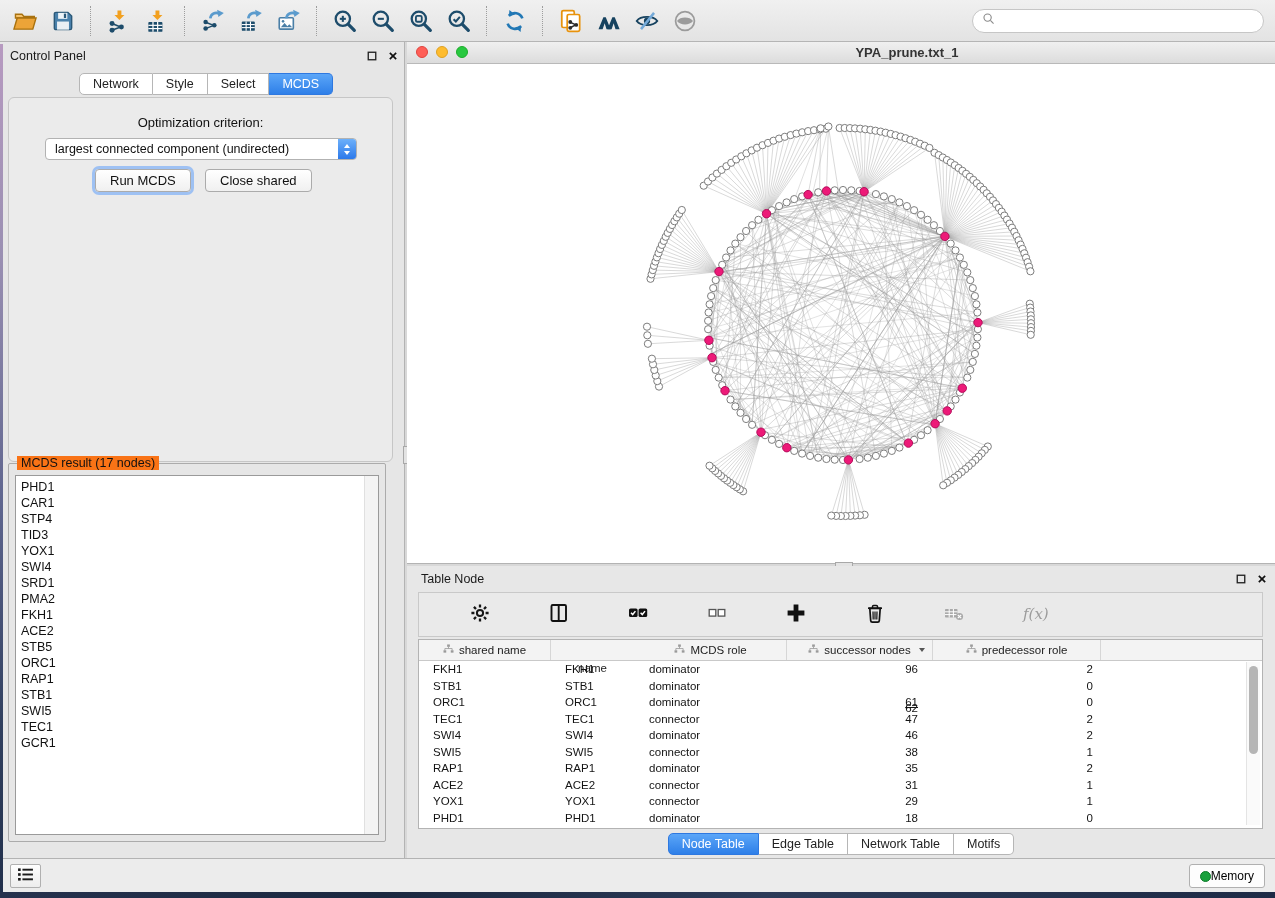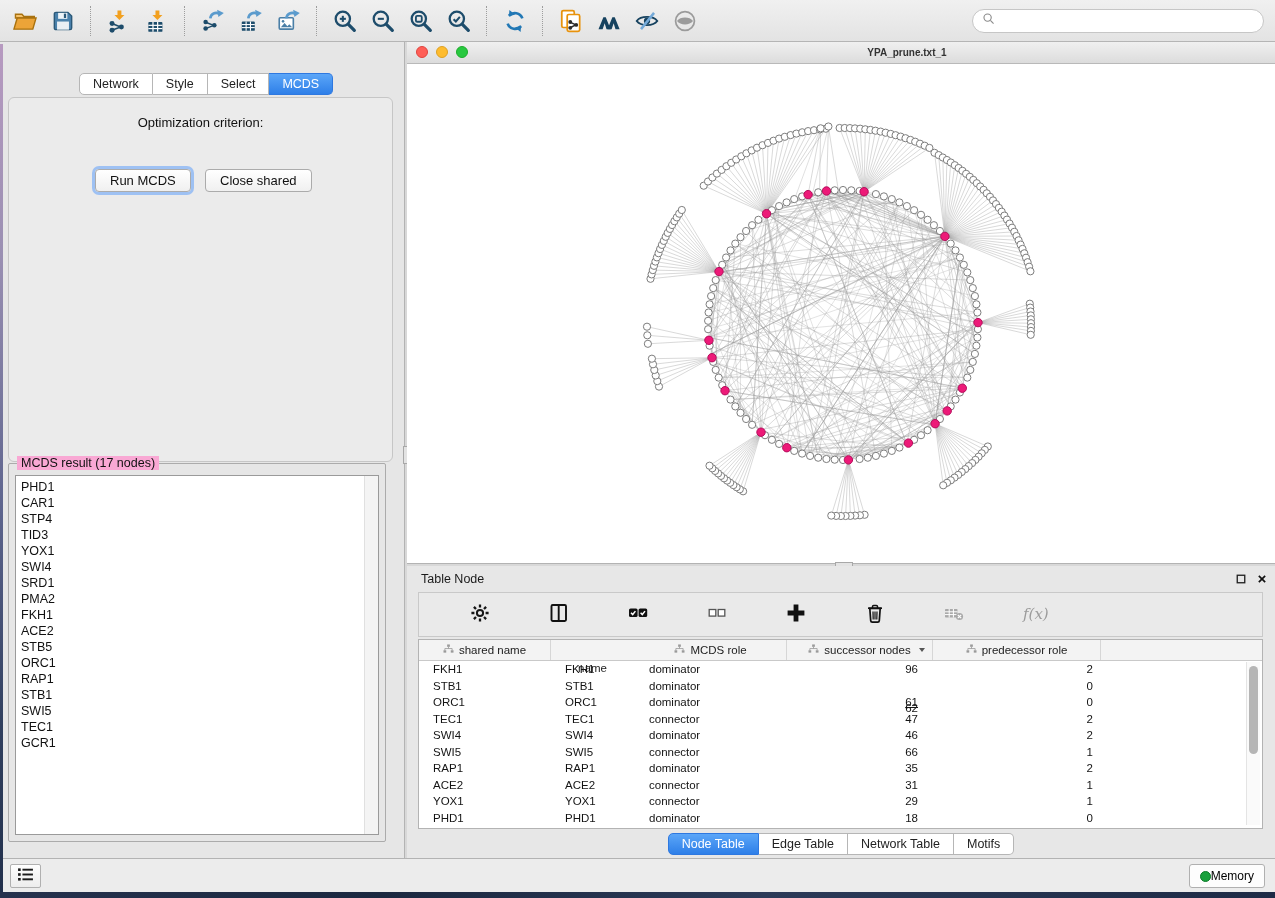--- a/index.html
+++ b/index.html
@@ -35,34 +35,34 @@
   .criterion-text{flex:1;font-size:12.5px;padding-left:9px;white-space:nowrap;overflow:hidden;}
   .select-stepper{width:18px;align-self:stretch;border-radius:0 3px 3px 0;background:linear-gradient(#6db0fa,#2c79ea);
     display:flex;flex-direction:column;align-items:center;justify-content:center;gap:3px;}
   .tri-up{width:0;height:0;border-left:3.5px solid transparent;border-right:3.5px solid transparent;border-bottom:4.5px solid #fff;}
   .tri-down{width:0;height:0;border-left:3.5px solid transparent;border-right:3.5px solid transparent;border-top:4.5px solid #fff;}
   .mac-btn{background:linear-gradient(#ffffff,#f0f0f0);border:1px solid #ababab;border-radius:4px;font-size:13px;height:23px;
     padding:0 14px;font-family:"Liberation Sans",sans-serif;color:#111;cursor:default;}
   .run-btn{position:absolute;left:86px;top:71px;box-shadow:0 0 0 3px rgba(106,165,248,.6);}
   .closep-btn{position:absolute;left:196px;top:71px;}
   .mcds-group{position:absolute;left:8px;top:421px;width:376px;height:377px;border:1px solid #ababab;border-radius:2px;}
-  .mcds-legend{position:absolute;left:8px;top:-8px;background:#f9a8d4;padding:0 4px;font-size:12.5px;}
+  .mcds-legend{position:absolute;left:8px;top:-8px;background:#f97316;padding:0 4px;font-size:12.5px;}
   .mcds-listbox{position:absolute;left:6px;right:6px;top:11px;bottom:6px;background:#fff;border:1px solid #9a9a9a;overflow:hidden;}
   .mcds-scroll{position:absolute;right:0;top:0;bottom:0;width:13px;background:#f4f4f4;border-left:1px solid #e0e0e0;}
   .mcds-items{position:absolute;left:5px;top:3px;font-size:12.5px;line-height:16px;}
   
   .v-divider{position:absolute;left:404px;top:42px;width:3px;bottom:40px;background:#d8d8d8;border-left:1px solid #b3b3b3;border-right:1px solid #b3b3b3;box-sizing:content-box;}
   .v-handle{position:absolute;left:-2px;top:404px;width:7px;height:16px;background:#e3e3e3;border:1px solid #a8a8a8;}
   .h-divider{position:absolute;left:407px;right:0;top:563px;height:3px;background:#d8d8d8;border-top:1px solid #b3b3b3;border-bottom:1px solid #b3b3b3;box-sizing:content-box;}
   .h-handle{position:absolute;left:428px;top:-2px;width:16px;height:7px;background:#e3e3e3;border:1px solid #a8a8a8;}
   
   .network-frame{position:absolute;left:407px;top:42px;right:0;height:521px;background:#fff;}
   .net-titlebar{position:relative;height:21px;background:linear-gradient(#f0f0f0,#dcdcdc);border-bottom:1px solid #b9b9b9;
     display:flex;align-items:center;justify-content:center;}
-  .net-title{font-size:10px;font-weight:600;color:#333;transform:translateX(66px);}
+  .net-title{font-size:13px;font-weight:600;color:#333;transform:translateX(66px);}
   .traffic{position:absolute;left:9px;top:4px;display:flex;gap:8px;}
   .tl{width:12px;height:12px;border-radius:50%;box-sizing:border-box;}
   .net-canvas{position:absolute;left:0;top:22px;right:0;bottom:0;background:#fff;overflow:hidden;}
   .net-canvas svg{display:block;}
   
   .table-panel{position:absolute;left:407px;right:0;top:566px;bottom:40px;background:#e7e7e7;}
   .tp-header{position:absolute;left:0;top:0;right:8px;height:25px;padding-left:14px;}
   .tp-toolbar{position:absolute;left:11px;right:12px;top:26px;height:45px;background:#eaeaea;border:1px solid #c9c9c9;
     display:flex;align-items:center;padding-left:12px;gap:17px;box-sizing:border-box;}
   .tp-tool{width:26px;height:26px;background:none;border:none;padding:0;display:flex;align-items:center;justify-content:center;margin-left:36px;}
@@ -276,28 +276,50 @@
     <div class="search-wrap">
       <span><svg viewBox="0 0 20 20" width="14" height="14">
             <circle cx="8" cy="8" r="5.2" fill="none" stroke="#8b8b8b" stroke-width="1.6"></circle>
             <line x1="12" y1="12" x2="16.5" y2="16.5" stroke="#8b8b8b" stroke-width="1.6"></line>
           </svg></span>
       <input class="search-input" placeholder="" style="">
     </div>
   </div>
 
   <div class="control-panel">
+    <div class="cp-header panel-header">
+      <span>Control Panel</span>
+      <span class="win-buttons">
+          <span>
+            <svg viewBox="0 0 12 12" width="10" height="10">
+              <rect x="1.5" y="1.5" width="9" height="9" fill="none" stroke="#222" stroke-width="1.6"></rect>
+            </svg>
+          </span>
+          <span>
+            <svg viewBox="0 0 12 12" width="10" height="10">
+              <path d="M2.2 2.2l7.6 7.6M9.8 2.2l-7.6 7.6" stroke="#111" stroke-width="2"></path>
+            </svg>
+          </span>
+        </span>
+    </div>
     <div class="cp-tabs seg">
         <div class="seg-tab">Network</div>
         <div class="seg-tab">Style</div>
         <div class="seg-tab">Select</div>
         <div class="seg-tab active">MCDS</div>
       </div>
     <div class="cp-inner">
       <div class="opt-label">Optimization criterion:</div>
+      <div class="criterion-select">
+        <span class="criterion-text">largest connected component (undirected)</span>
+        <span class="select-stepper">
+            <span class="tri-up"></span>
+            <span class="tri-down"></span>
+          </span>
+      </div>
       <button class="mac-btn run-btn">Run MCDS</button>
       <button class="mac-btn closep-btn">Close shared</button>
     </div>
     <div class="mcds-group">
       <span class="mcds-legend">MCDS result (17 nodes)</span>
       <div class="mcds-listbox">
         <div class="mcds-items">
             <div class="mcds-item">PHD1</div>
             <div class="mcds-item">CAR1</div>
             <div class="mcds-item">STP4</div>
@@ -1192,21 +1214,21 @@
             <div class="td left" style="width: 132px;">SWI4</div>
             <div class="td left" style="width: 84px;">SWI4</div>
             <div class="td left" style="width: 152px;">dominator</div>
             <div class="td num" style="width: 146px; padding-right: 15px;">46</div>
             <div class="td num" style="width: 168px; padding-right: 8px;">2</div>
           </div>
           <div class="tr">
             <div class="td left" style="width: 132px;">SWI5</div>
             <div class="td left" style="width: 84px;">SWI5</div>
             <div class="td left" style="width: 152px;">connector</div>
-            <div class="td num" style="width: 146px; padding-right: 15px;">66</div>
+            <div class="td num" style="width: 146px; padding-right: 15px;">38</div>
             <div class="td num" style="width: 168px; padding-right: 8px;">1</div>
           </div>
           <div class="tr">
             <div class="td left" style="width: 132px;">RAP1</div>
             <div class="td left" style="width: 84px;">RAP1</div>
             <div class="td left" style="width: 152px;">dominator</div>
             <div class="td num" style="width: 146px; padding-right: 15px;">35</div>
             <div class="td num" style="width: 168px; padding-right: 8px;">2</div>
           </div>
           <div class="tr">

